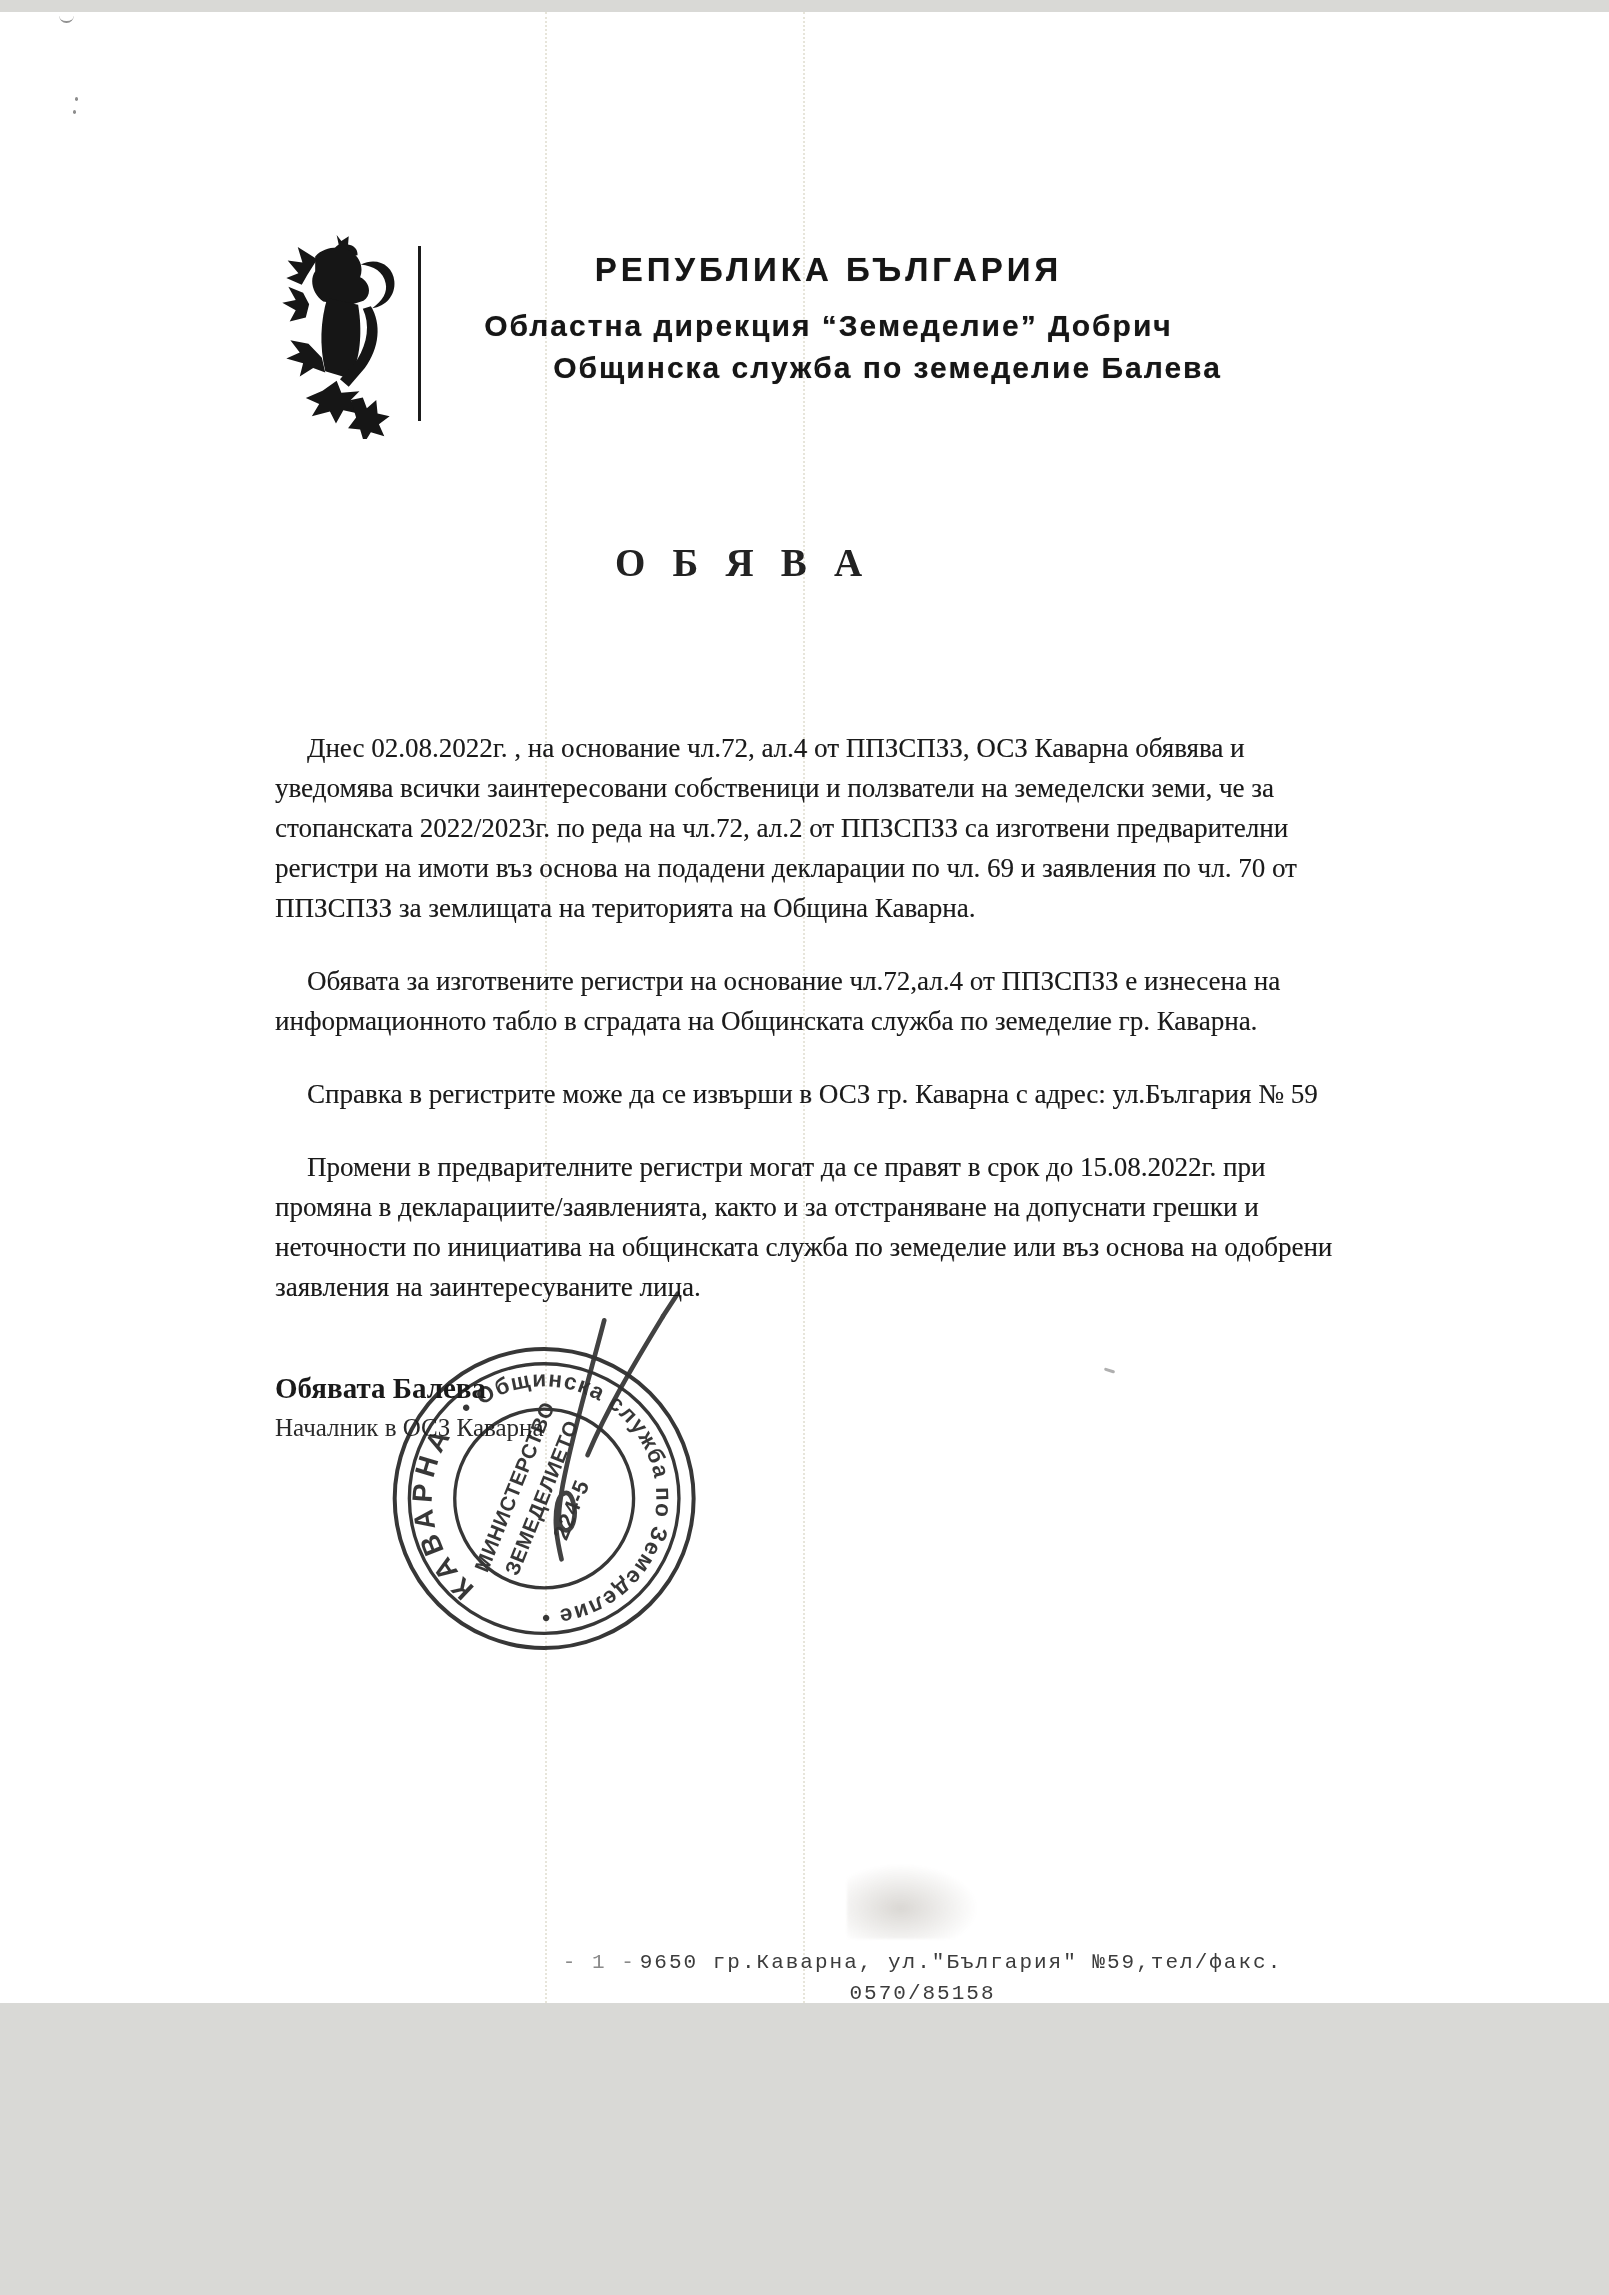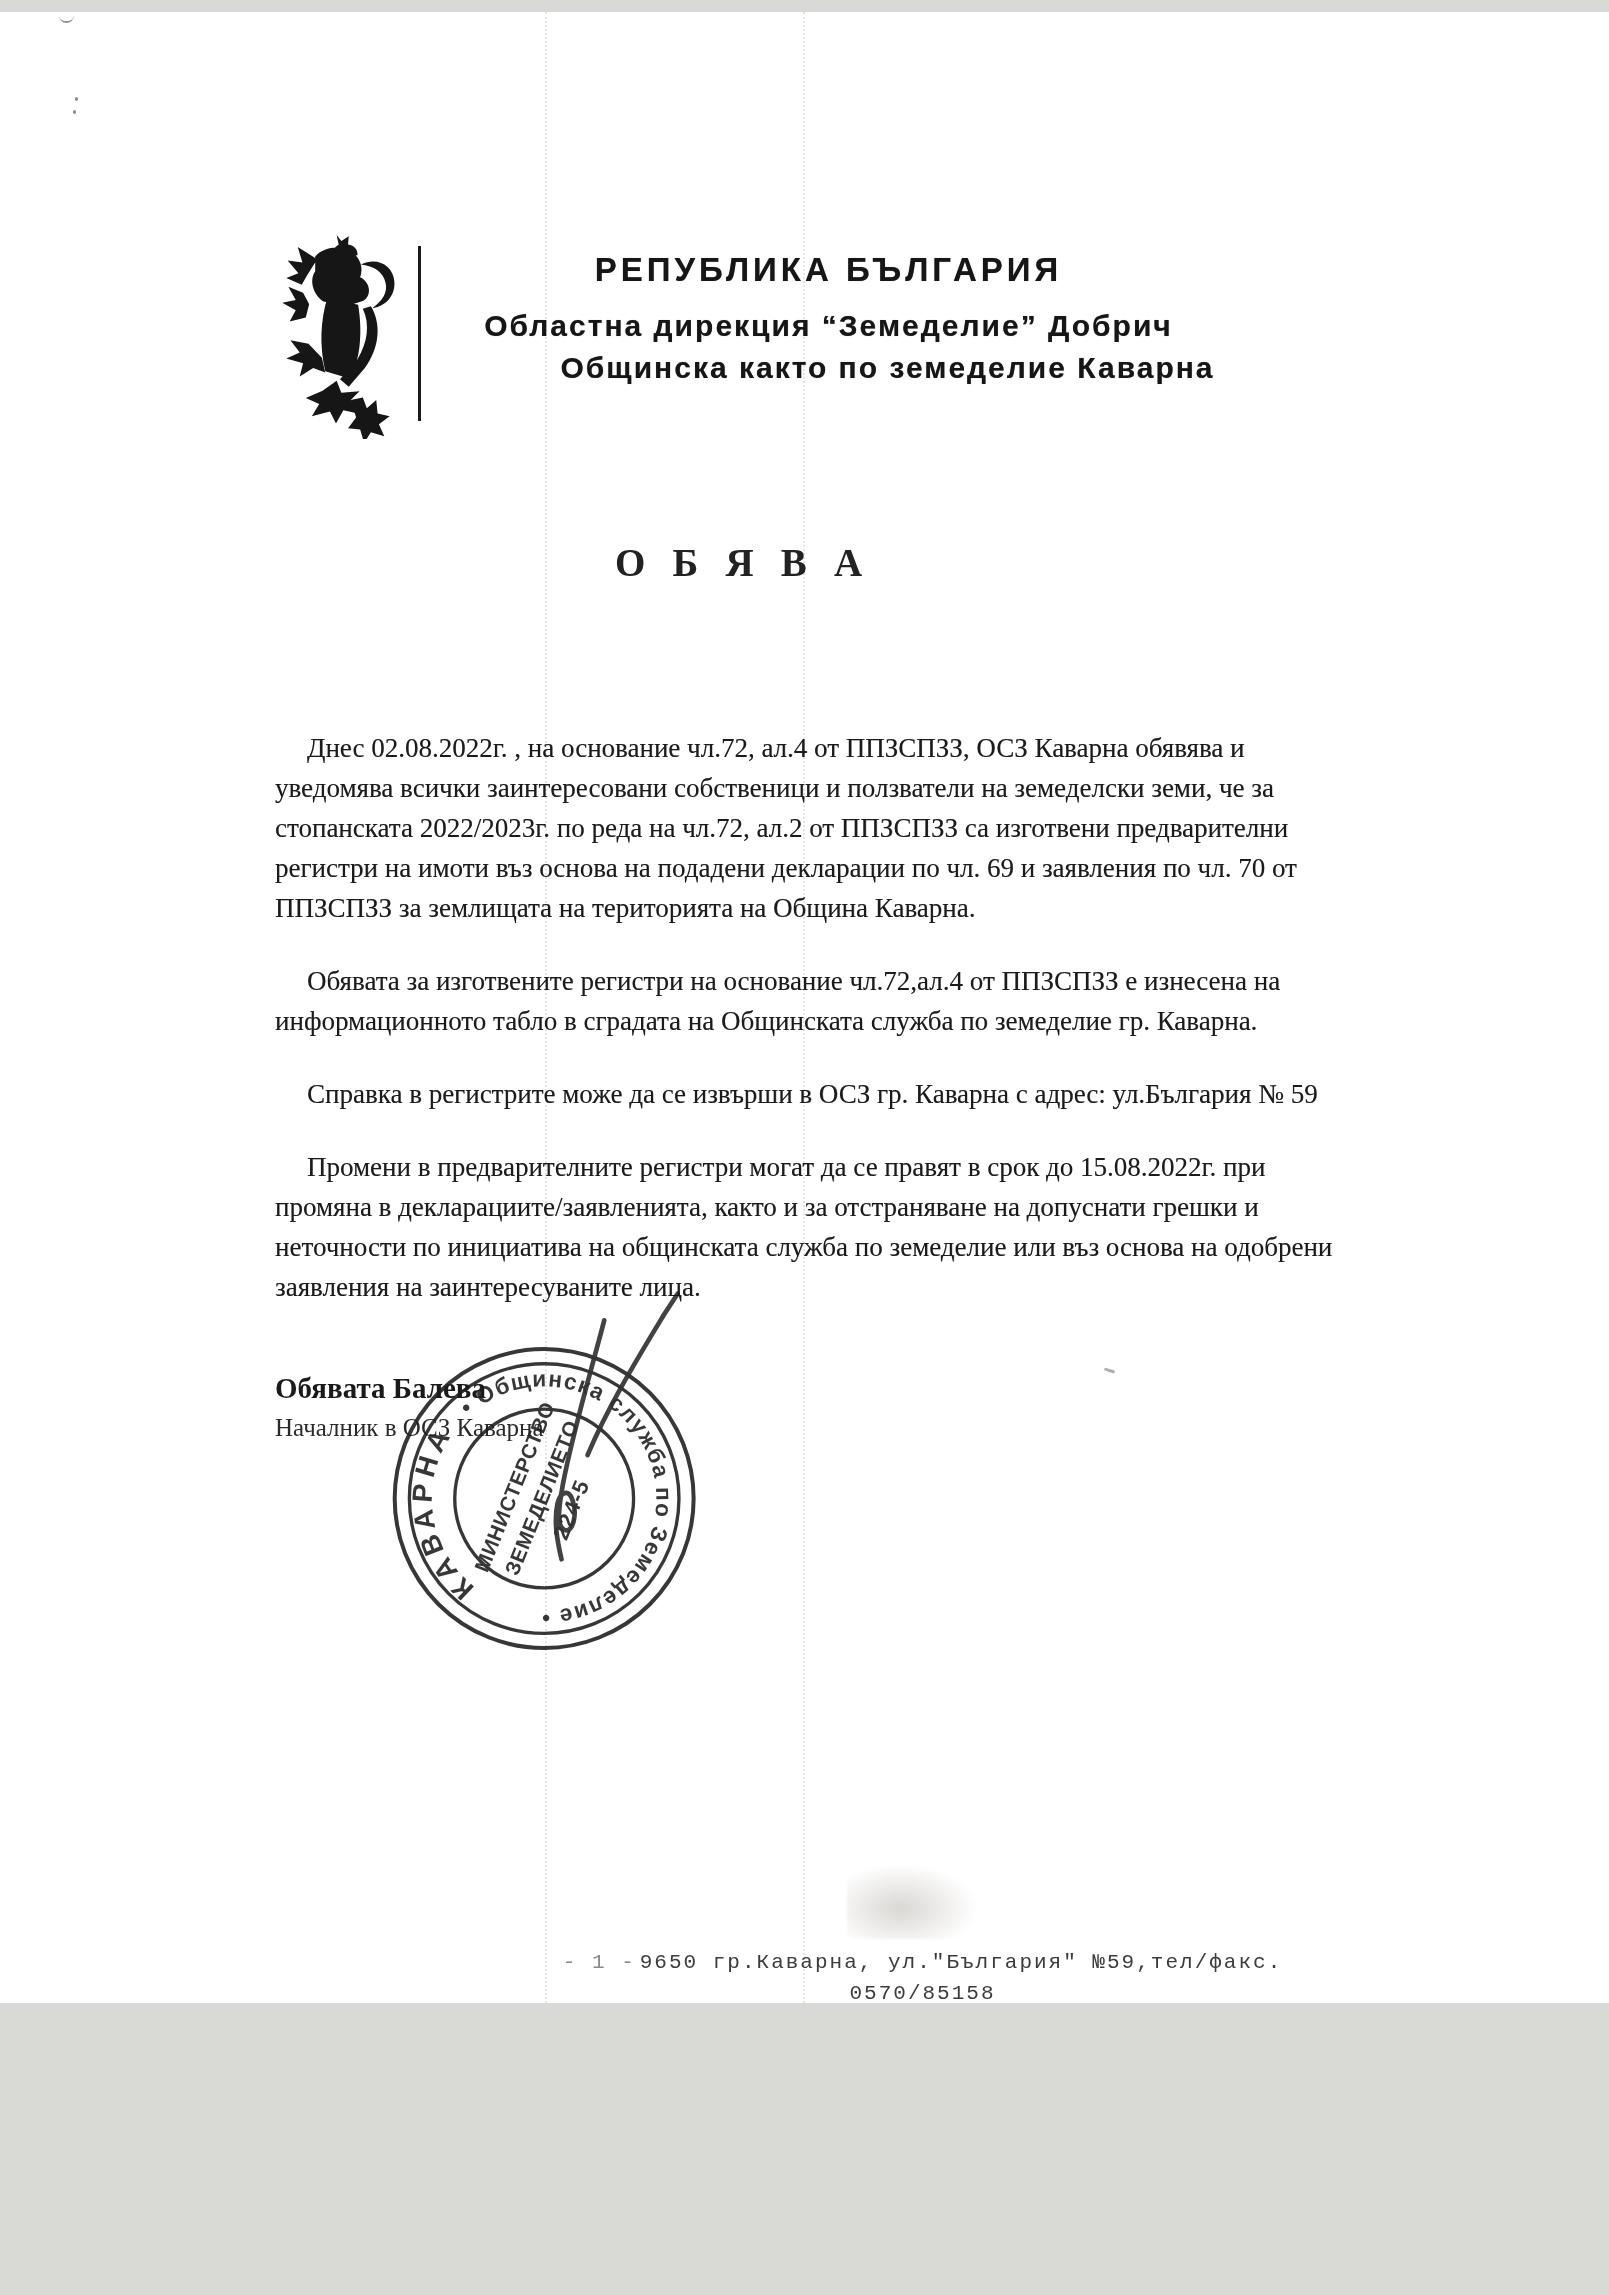--- a/index.html
+++ b/index.html
@@ -100,21 +100,21 @@
         <path d="M34 92 l-22 -9 11 20 -20 4 20 11 -9 17 24 -6 5 -20 z"></path>
         <path d="M42 168 l-27 -5 14 18 -20 9 25 7 -5 20 20 -13 18 7 -5 -22 z"></path>
         <path d="M63 238 l-25 11 20 9 -11 18 27 -7 9 18 11 -20 22 5 -11 -20 13 -13 -27 2 -7 -18 z"></path>
         <path d="M105 252 l18 -4 6 16 14 -12 2 20 18 4 -16 12 8 18 -20 -6 -10 16 -6 -20 -18 -2 12 -16 z"></path>
       </g>
     </svg>
     <div class="lh-rule"></div>
     <div class="lh-text">
       <div class="lh-country">РЕПУБЛИКА БЪЛГАРИЯ</div>
       <div class="lh-directorate">Областна дирекция “Земеделие” Добрич</div>
-      <div class="lh-office">Общинска както по земеделие Каварна</div>
+      <div class="lh-office">Общинска служба по земеделие Балева</div>
     </div>
   </header>
 
   <h1 class="doc-title">О Б Я В А</h1>
 
   <main class="doc-body">
     <p><span>Днес </span><b>02.08.2022г.</b><span> , на основание чл.72, ал.4 от ППЗСПЗЗ, ОСЗ Каварна обявява и уведомява всички заинтересовани собственици и ползватели на земеделски земи, че за стопанската 2022/2023г. по реда на чл.72, ал.2 от ППЗСПЗЗ са изготвени предварителни регистри на имоти въз основа на подадени декларации по чл. 69 и заявления по чл. 70 от ППЗСПЗЗ за землищата на територията на Община Каварна.</span></p>
     <p>Обявата за изготвените регистри на основание чл.72,ал.4 от ППЗСПЗЗ е изнесена на информационното табло в сградата на Общинската служба по земеделие гр. Каварна.</p>
     <p>Справка в регистрите може да се извърши в ОСЗ  гр. Каварна с адрес: ул.България № 59</p>
     <p><span>Промени в предварителните регистри могат да се правят в срок до </span><b>15.08.2022г.</b><span> при промяна в декларациите/заявленията, както и за отстраняване на допуснати грешки и неточности по инициатива на общинската служба по земеделие или въз основа на одобрени заявления на заинтересуваните лица.</span></p>

